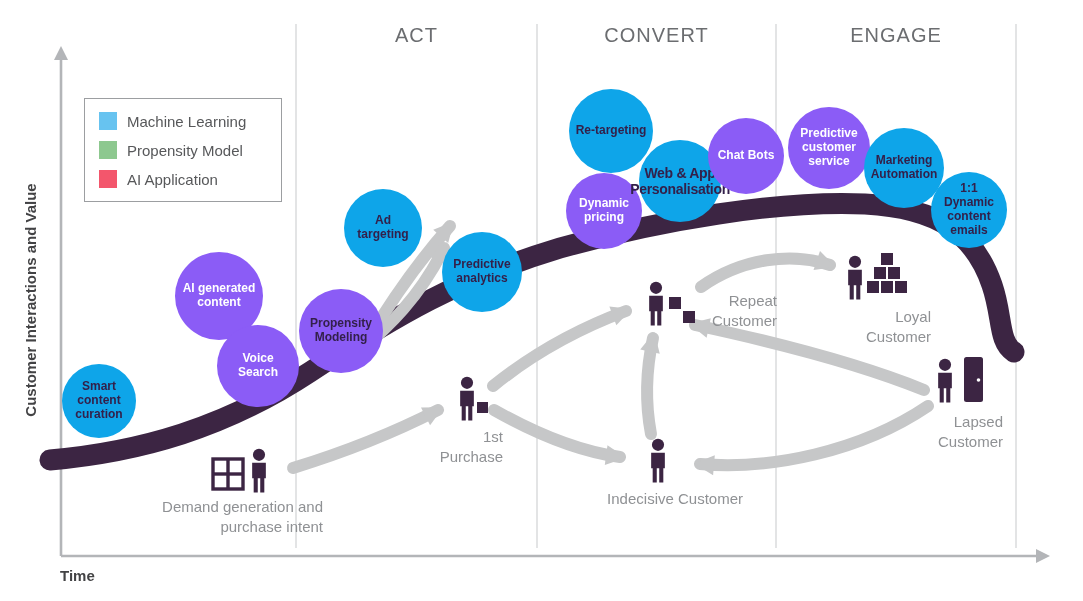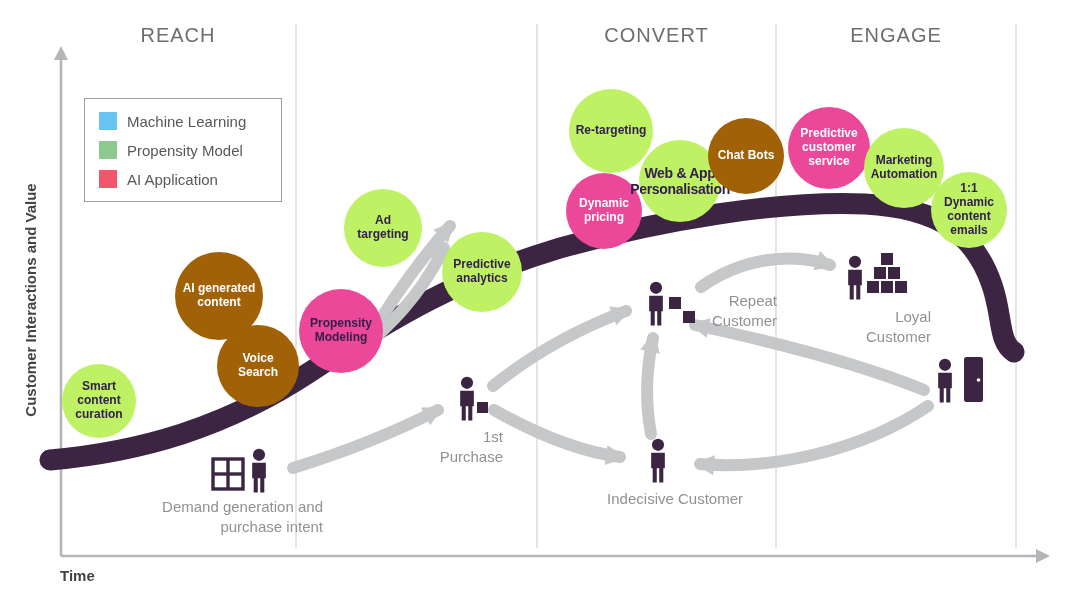--- a/index.html
+++ b/index.html
@@ -13,23 +13,23 @@
     position:absolute; top:24px; height:28px; z-index:2;
     font-size:20px; color:#6b6d70; letter-spacing:1px; text-align:center;
   }
 
   .bubble {
     position:absolute; z-index:3; border-radius:50%;
     display:flex; align-items:center; justify-content:center;
     text-align:center; font-weight:bold; font-size:12px; line-height:1.15;
     padding:4px; box-sizing:border-box;
   }
-  .bubble.machine-learning { background:#ec4899; }
-  .bubble.propensity-model { background:#bef264; }
-  .bubble.ai-application  { background:#a16207; }
+  .bubble.machine-learning { background:#8b5cf6; }
+  .bubble.propensity-model { background:#0ea5e9; }
+  .bubble.ai-application  { background:#8b5cf6; }
   .t-dark  { color:#33204a; }
   .t-light { color:#ffffff; }
   .tight { font-size:14px; letter-spacing:-0.3px; }
 
   .legend {
     position:absolute; left:84px; top:98px; width:168px; z-index:4;
     background:#fff; border:1px solid #9c9ea1; padding:13px 14px;
     display:flex; flex-direction:column; gap:11px;
   }
   .legend-row { display:flex; align-items:center; gap:10px; }
@@ -122,21 +122,21 @@
       <rect x="867" y="281" width="12" height="12"></rect>
       <rect x="881" y="281" width="12" height="12"></rect>
       <rect x="895" y="281" width="12" height="12"></rect>
 
       <use href="#person" transform="translate(945,380) scale(0.95)"></use>
       <rect x="964" y="357" width="19" height="45" rx="2.5"></rect>
       <circle cx="978.5" cy="380" r="1.8" fill="#ffffff"></circle>
     </g>
   </svg>
 
-  <div class="stage-label" style="left:60px;width:236px">REACH</div>
+  <div class="stage-label" style="left:296px;width:241px">ACT</div>
   <div class="stage-label" style="left:776px;width:240px">ENGAGE</div>
   <div class="stage-label" style="left:537px;width:239px">CONVERT</div>
 
   <div class="legend">
     <div class="legend-row">
       <span class="legend-swatch machine-learning"></span>
       <span class="legend-label">Machine Learning</span>
     </div>
     <div class="legend-row">
       <span class="legend-swatch propensity-model"></span>
@@ -160,17 +160,18 @@
   <div class="bubble ai-application t-light" style="left:708px;top:118px;width:76px;height:76px">Chat Bots</div>
   <div class="bubble machine-learning t-light" style="left:788px;top:107px;width:82px;height:82px">Predictive customer service</div>
   <div class="bubble propensity-model t-dark" style="left:864px;top:128px;width:80px;height:80px">Marketing Automation</div>
   <div class="bubble propensity-model t-dark" style="left:931px;top:172px;width:76px;height:76px">1:1 Dynamic content emails</div>
 
   <div class="persona-label" style="left:148px;top:497px;width:175px">Demand generation and purchase intent</div>
   <div class="persona-label" style="left:437px;top:427px;width:66px">1st Purchase</div>
   <div class="persona-label" style="left:697px;top:291px;width:80px">Repeat Customer</div>
   <div class="persona-label" style="left:573px;top:489px;width:170px">Indecisive Customer</div>
   <div class="persona-label" style="left:845px;top:307px;width:86px">Loyal Customer</div>
+  <div class="persona-label" style="left:917px;top:412px;width:86px">Lapsed Customer</div>
 
   <div class="axis-label-y">Customer Interactions and Value</div>
   <div class="axis-label-x">Time</div>
 
 </div>
 
 </body></html>

